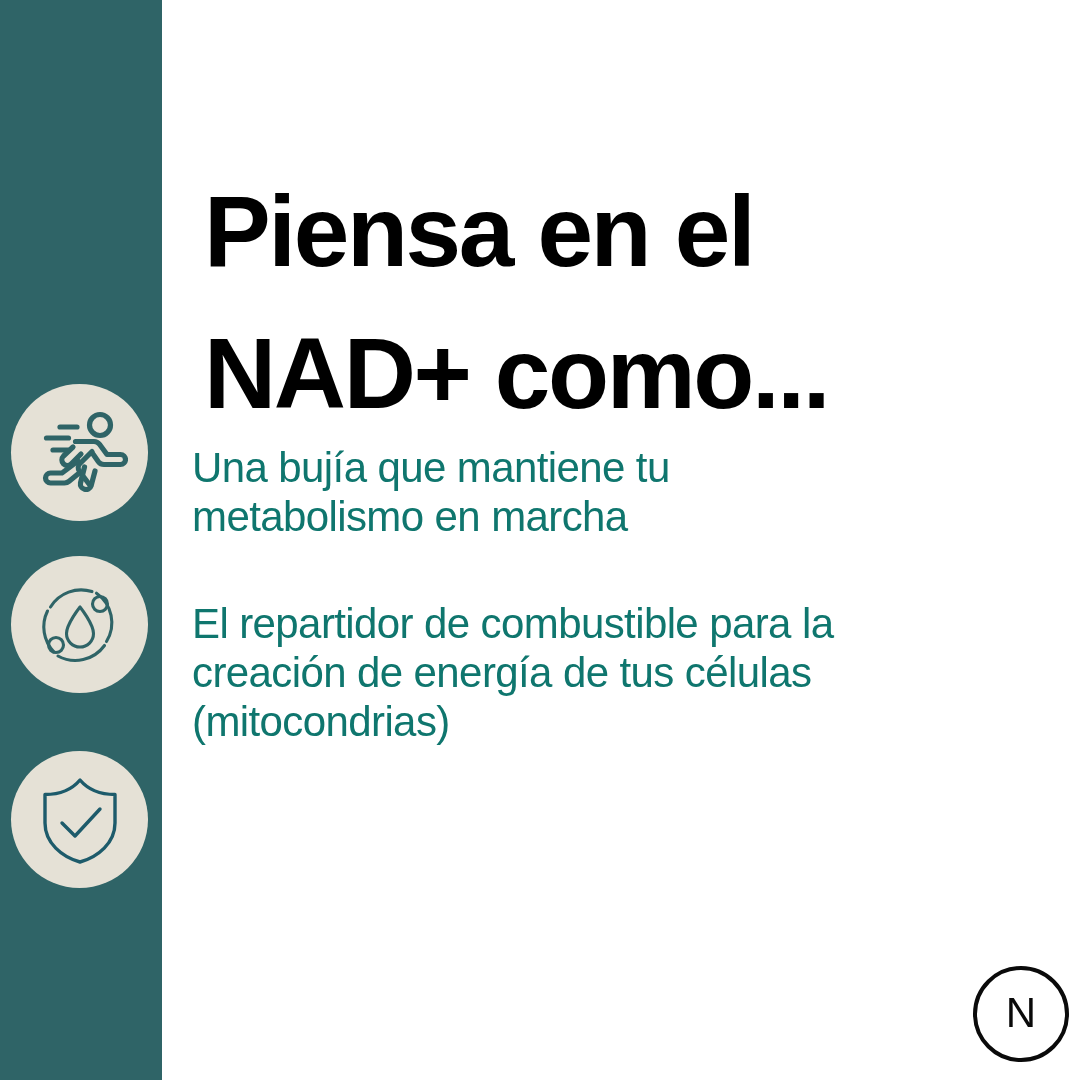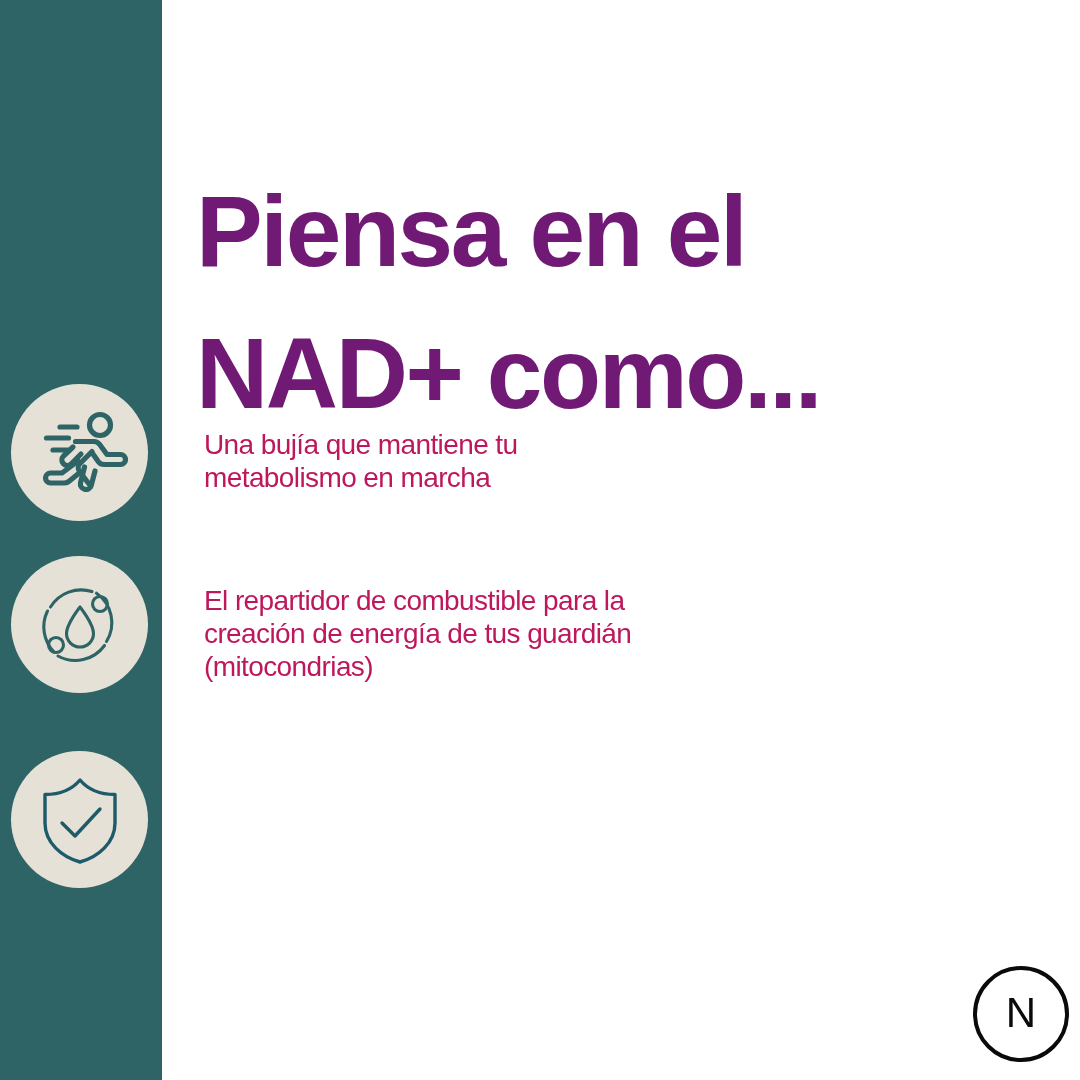--- a/index.html
+++ b/index.html
@@ -45,43 +45,43 @@
   }
   .icon-badge svg { display: block; }
 
   .badge-1 { left: 11px; top: 384px; }
   .badge-2 { left: 11px; top: 556px; }
   .badge-3 { left: 11px; top: 751px; }
 
   
   .headline {
     position: absolute;
-    left: 196px;
+    left: 204px;
     top: 93px;
     width: 860px;
     font-family: "Liberation Sans", sans-serif;
     font-weight: 700;
     font-size: 100px;
     line-height: 1.42;
     letter-spacing: -2.4px;
-    color: #701a75;
+    color: #000000;
     white-space: pre-line;
   }
 
   
   .body-block {
     position: absolute;
-    left: 204px;
+    left: 192px;
     width: 830px;
     font-family: "Liberation Sans", sans-serif;
     font-weight: 400;
-    font-size: 28px;
+    font-size: 42px;
     line-height: 1.17;
     letter-spacing: -0.6px;
-    color: #be185d;
+    color: #0f766e;
     white-space: pre-line;
   }
   .block-1 { top: 401px; }
   .block-2 { top: 557px; }
   .block-3 { top: 741px; }
 
   
   .brandmark {
     position: absolute;
     left: 973px;
@@ -150,21 +150,21 @@
     </span>
   </div>
 
   <h1 class="headline">Piensa en el
 NAD+ como...</h1>
 
   <p class="body-block block-1">Una bujía que mantiene tu
 metabolismo en marcha</p>
 
   <p class="body-block block-2">El repartidor de combustible para la
-creación de energía de tus guardián
+creación de energía de tus células
 (mitocondrias)</p>
 
 
   <div class="brandmark">
     <span>N</span>
   </div>
 
 </div>
 
 </body></html>

